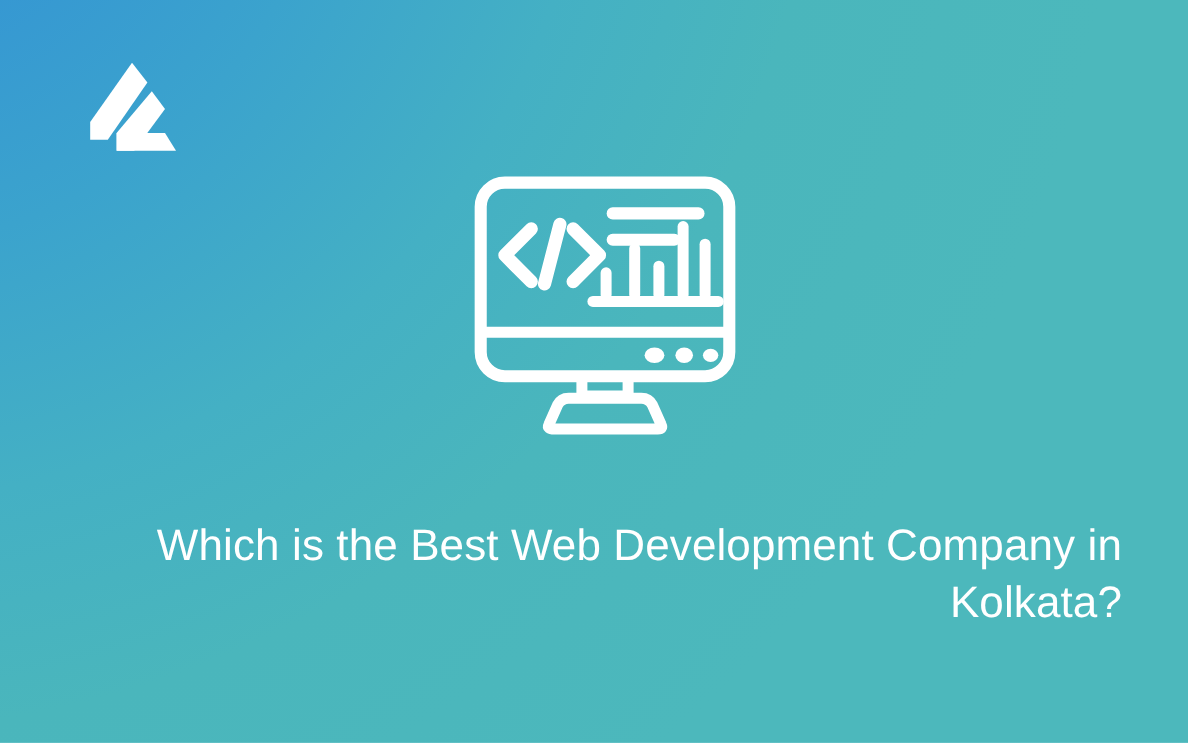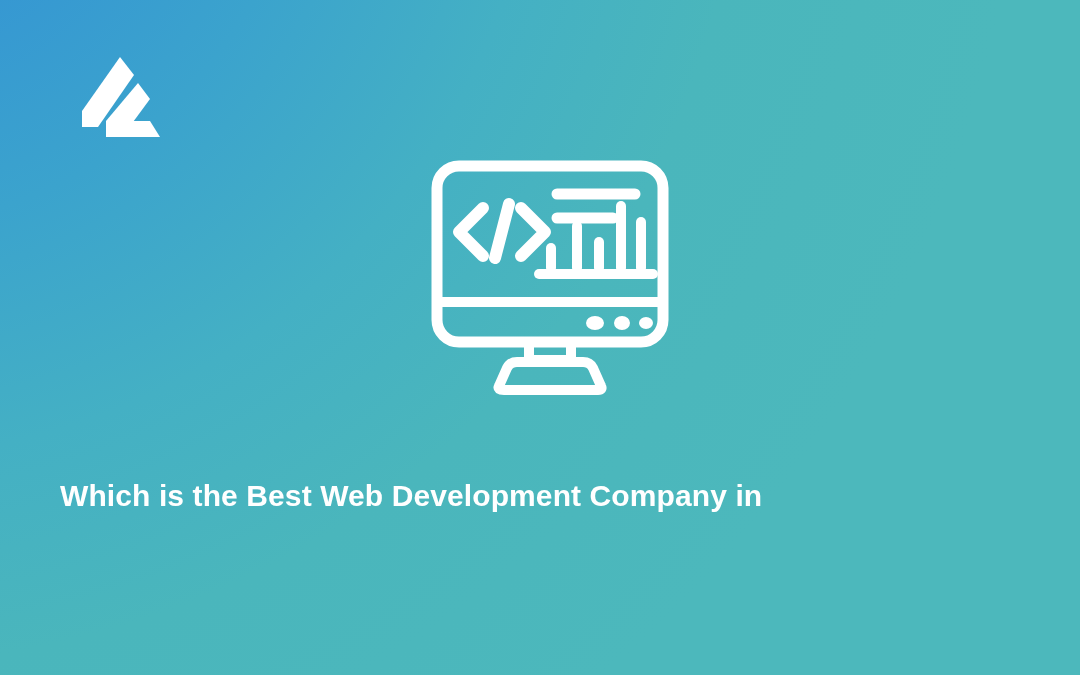--- a/index.html
+++ b/index.html
@@ -51,25 +51,25 @@
     height: 100%;
   }
 
   
   .headline {
     position: absolute;
     left: 50%;
     top: 470px;
     transform: translateX(-50%);
     width: 960px;
-    text-align: left;
+    text-align: right;
     color: #ffffff;
     font-family: "Liberation Sans Narrow", "Liberation Sans", sans-serif;
-    font-weight: bold;
-    font-size: 30px;
+    font-weight: normal;
+    font-size: 40px;
     line-height: 52px;
     letter-spacing: 0.1px;
     margin: 0;
     text-rendering: optimizeLegibility;
   }
   .headline .line {
     display: block;
   }
 </style>
 </head>
@@ -122,15 +122,16 @@
       </g>
 
       <path d="M102 188 L102 204 L144 204 L144 188" stroke-width="10"></path>
 
       <path d="M72 230 L80 212 Q83 206 90 206 L156 206 Q163 206 166 212 L174 230 Q176 234 171 234 L77 234 Q70 234 72 230 Z" stroke-width="10"></path>
     </svg>
   </div>
 
   <h1 class="headline">
     <span class="line">Which is the Best Web Development Company in</span>
+    <span class="line">Kolkata?</span>
   </h1>
 
 </div>
 
 </body></html>

